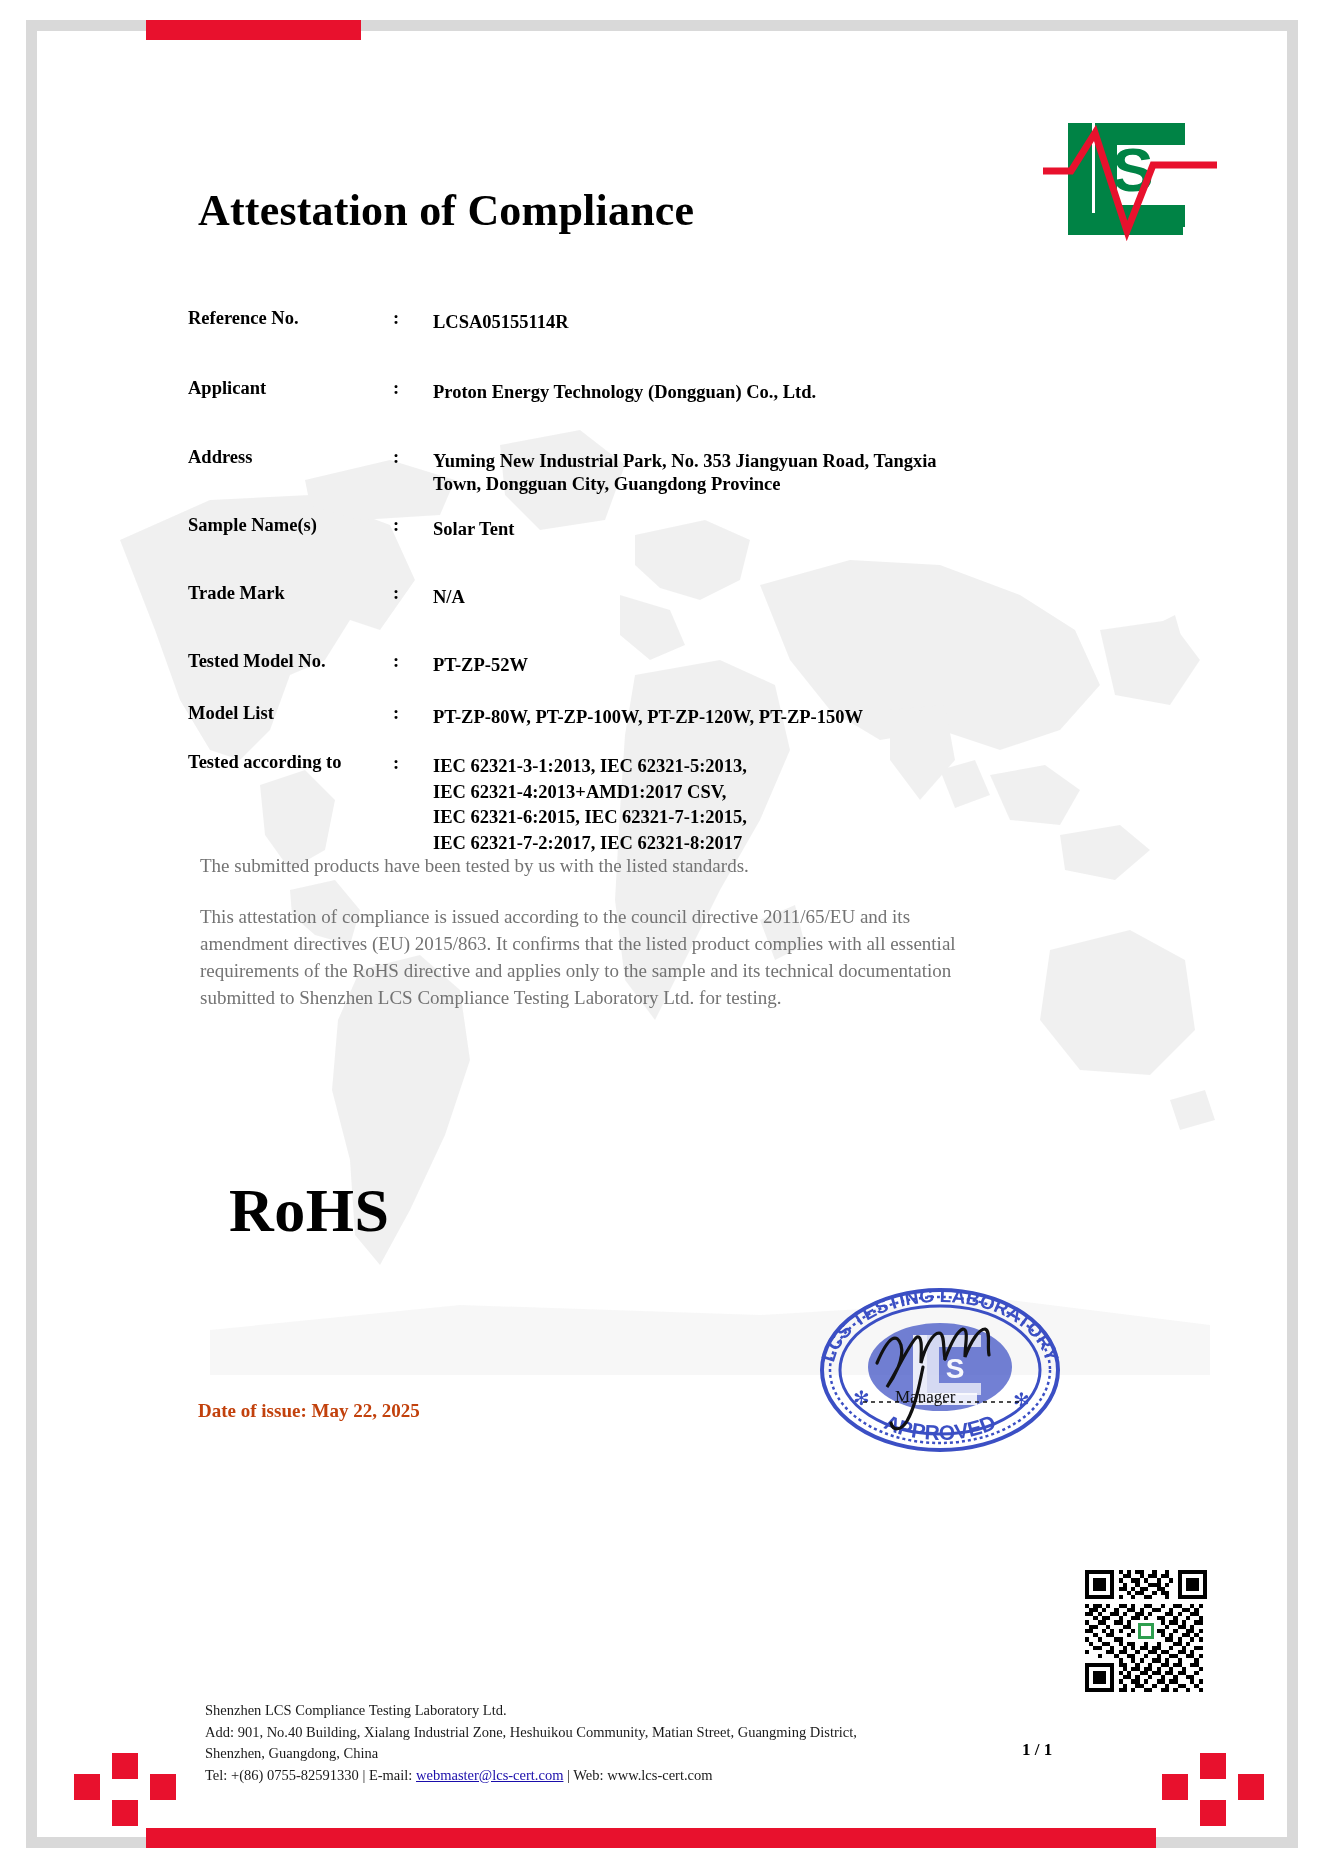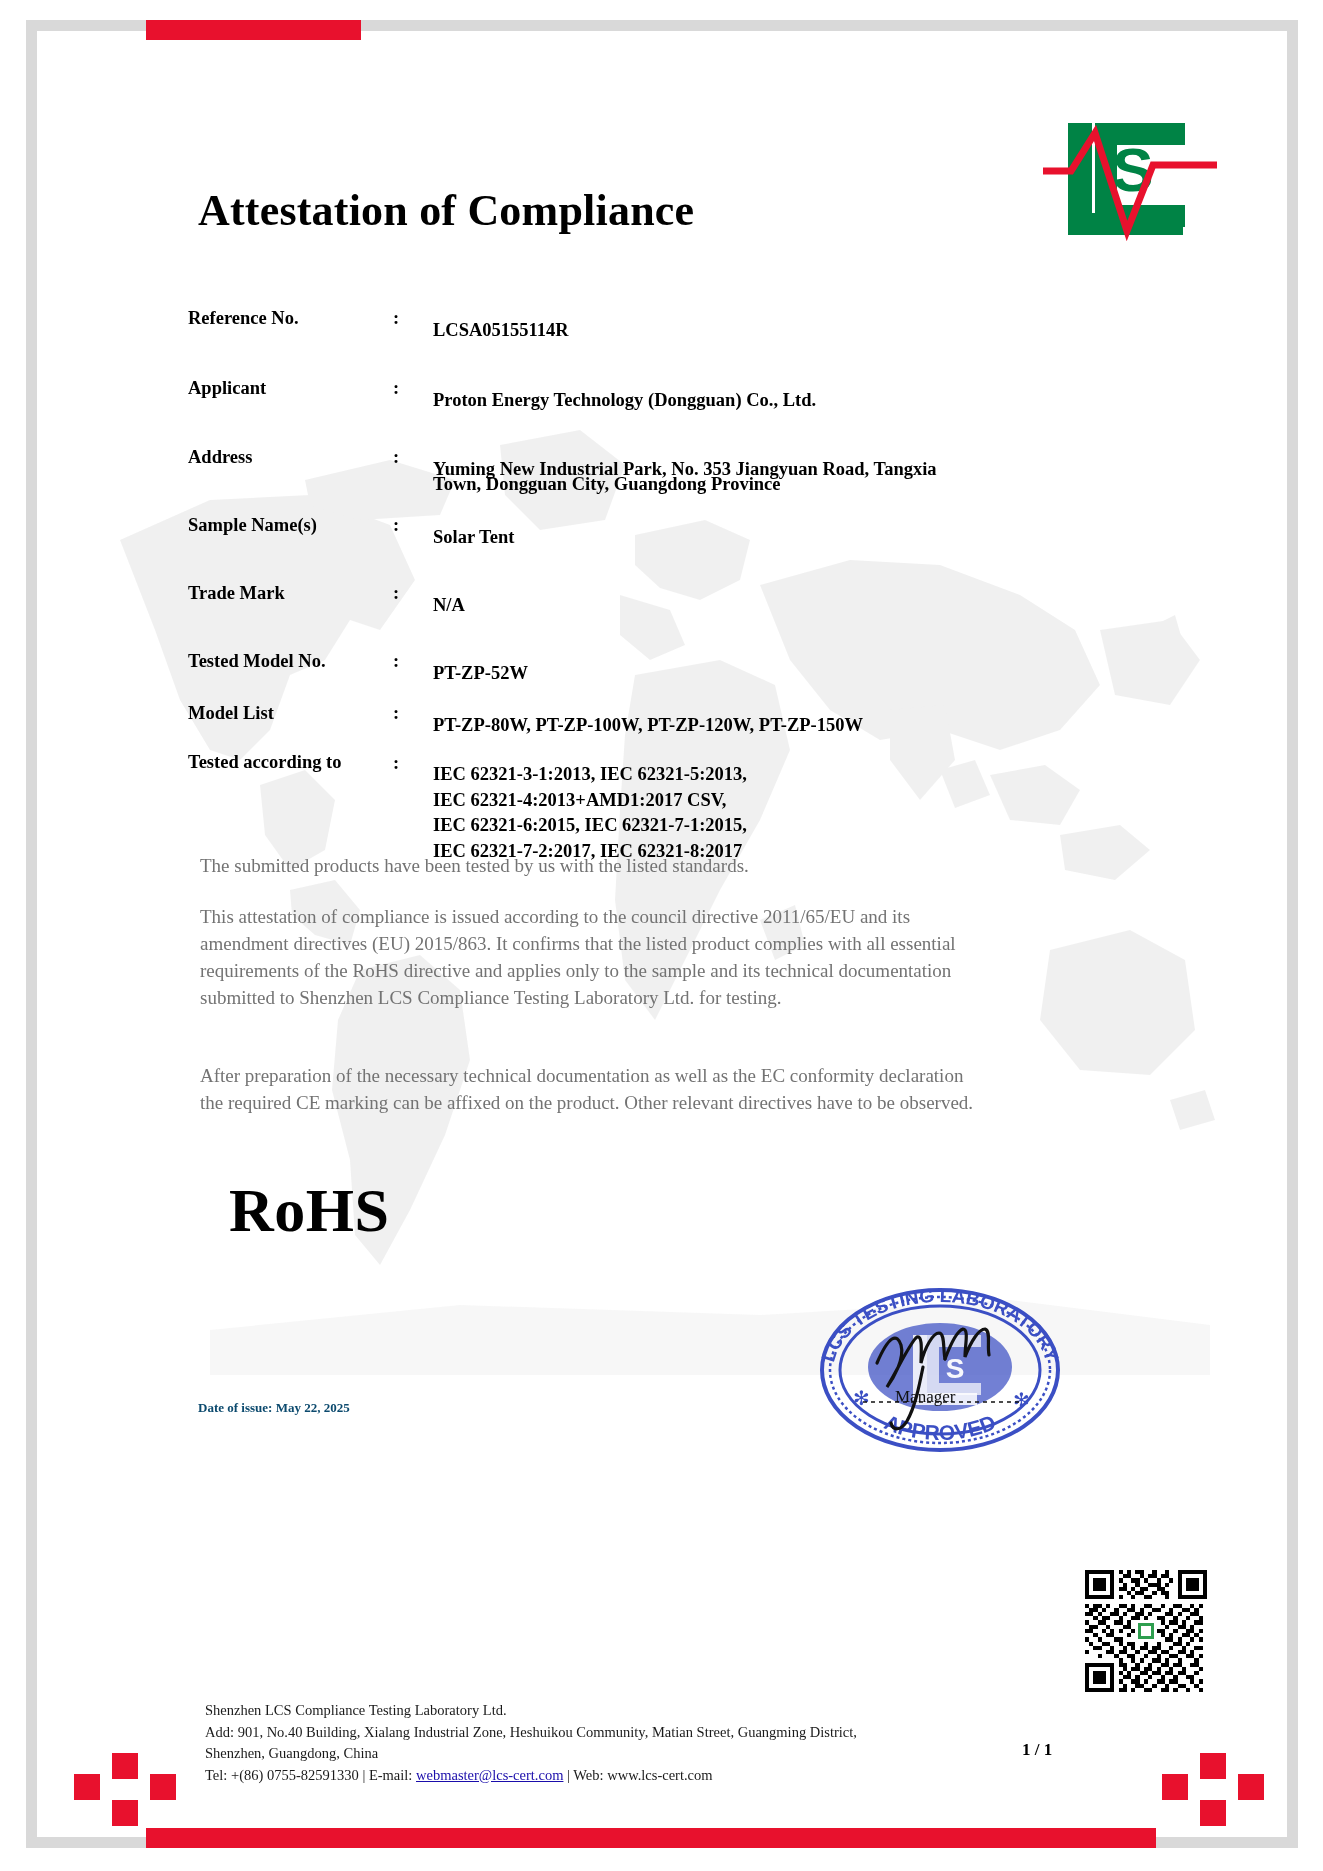--- a/index.html
+++ b/index.html
@@ -84,21 +84,21 @@
   
   .field {
     position: absolute;
     font-size: 18.5px;
     font-weight: bold;
     color: #000;
     line-height: 27px;
   }
   .field .label { position: absolute; left: 0; top: 0; white-space: nowrap; }
   .field .colon { position: absolute; left: 205px; top: 0; }
-  .field .value { position: absolute; left: 245px; top: 12px; white-space: nowrap; }
+  .field .value { position: absolute; left: 245px; top: 4px; white-space: nowrap; }
 
   .f-ref     { left: 188px; top: 305px;  width: 950px; }
   .f-app     { left: 188px; top: 375px;  width: 950px; }
   .f-addr    { left: 188px; top: 444px;  width: 950px; }
   .f-sample  { left: 188px; top: 512px;  width: 950px; }
   .f-trade   { left: 188px; top: 580px;  width: 950px; }
   .f-model   { left: 188px; top: 648px;  width: 950px; }
   .f-list    { left: 188px; top: 700px;  width: 950px; }
   .f-std     { left: 188px; top: 750px;  width: 950px; }
 
@@ -126,23 +126,23 @@
     font-size: 62px;
     font-weight: bold;
     color: #000;
     letter-spacing: 0.5px;
     margin-left: 31px;
   }
 
   .date-issue {
     position: absolute;
     left: 198px; top: 1400px;
-    font-size: 13px;
+    font-size: 19px;
     font-weight: bold;
-    color: #0c4a6e;
+    color: #c2410c;
     white-space: nowrap;
     text-align: center;
   }
 
   
   .stamp {
     position: absolute;
     left: 805px; top: 1275px;
     width: 270px; height: 185px;
   }
@@ -309,21 +309,20 @@
       <span class="label">Tested according to</span>
       <span class="colon">:</span>
       <span class="value">IEC 62321-3-1:2013, IEC 62321-5:2013,
 IEC 62321-4:2013+AMD1:2017 CSV,
 IEC 62321-6:2015, IEC 62321-7-1:2015,
 IEC 62321-7-2:2017, IEC 62321-8:2017</span>
     </div>
 
     <div class="para p-lead">The submitted products have been tested by us with the listed standards.</div>
     <div class="para p-one">This attestation of compliance is issued according to the council directive 2011/65/EU and its amendment directives (EU) 2015/863. It confirms that the listed product complies with all essential requirements of the RoHS directive and applies only to the sample and its technical documentation submitted to Shenzhen LCS Compliance Testing Laboratory Ltd. for testing.</div>
-    <div class="para p-two">After preparation of the necessary technical documentation as well as the EC conformity declaration the required CE marking can be affixed on the product. Other relevant directives have to be observed.</div>
 
     <div class="rohs">RoHS</div>
 
     <div class="date-issue">Date of issue: May 22, 2025</div>
 
     <div class="stamp">
       <svg viewBox="0 0 270 185" xmlns="http://www.w3.org/2000/svg">
         <defs>
           <path id="arcTop" d="M 28,97 A 107,70 0 0 1 242,97"></path>
           <path id="arcBot" d="M 40,103 A 95,62 0 0 0 230,103"></path>

